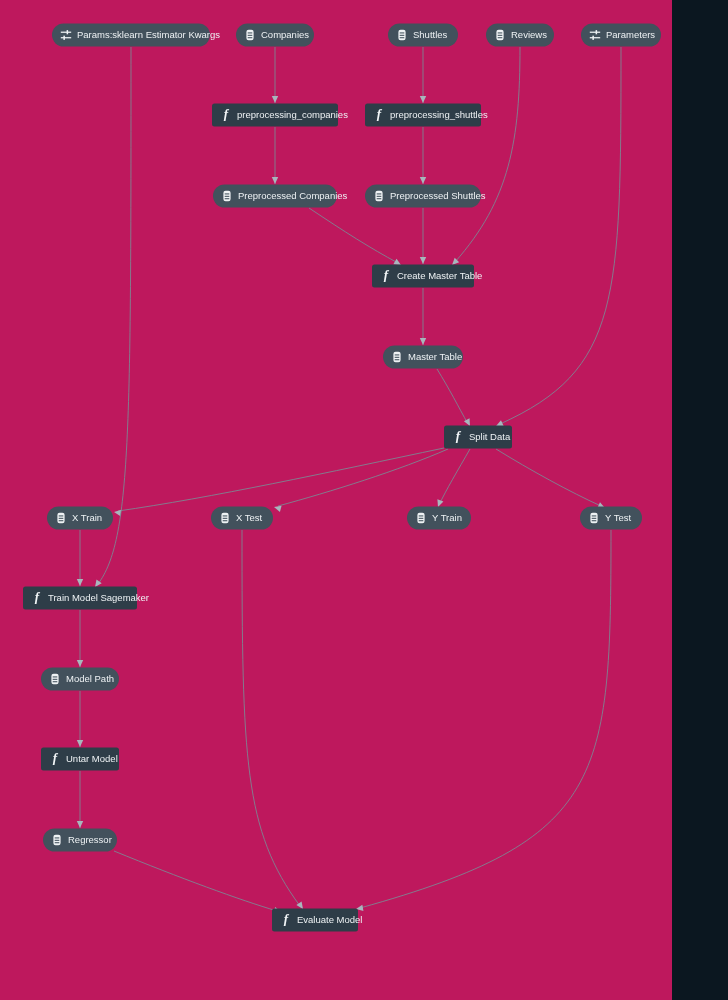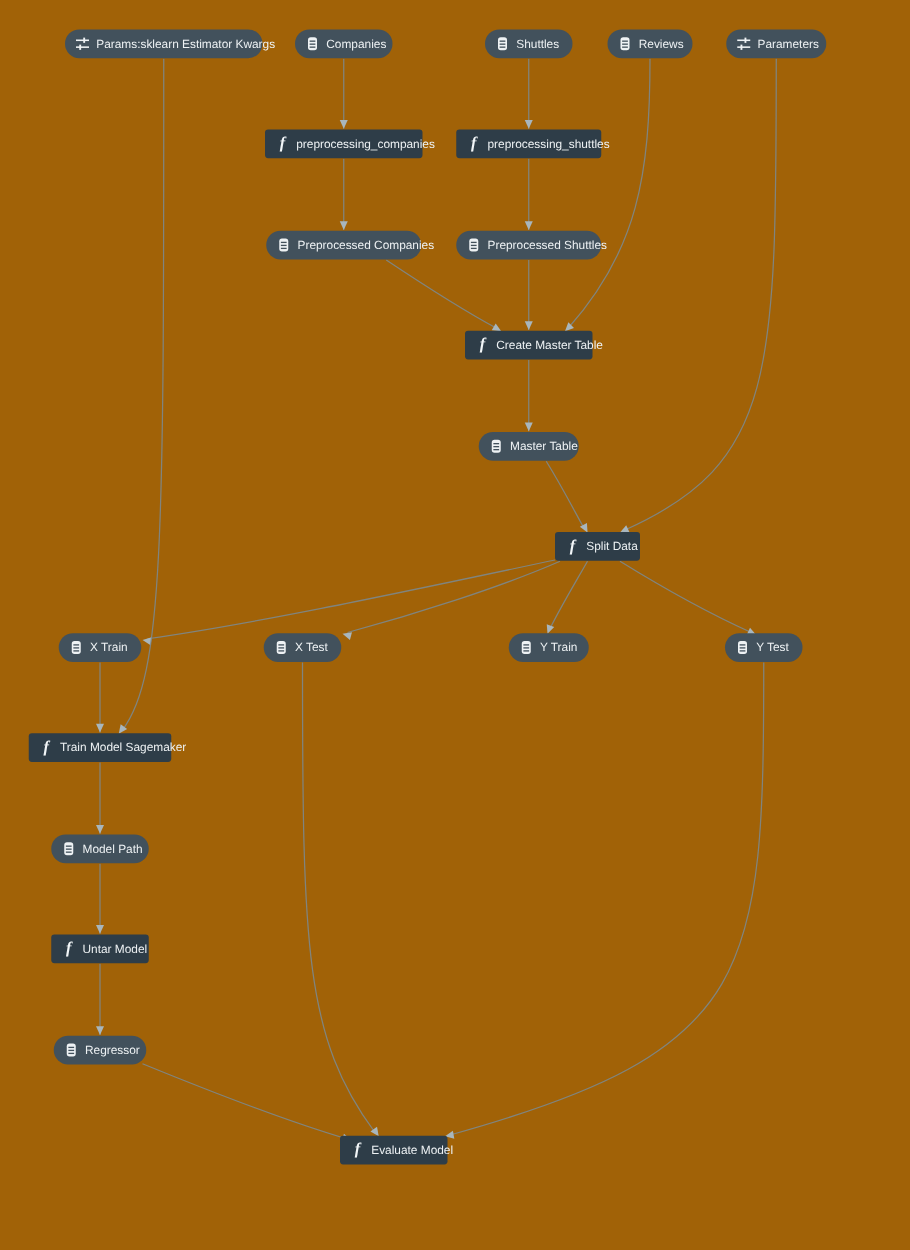--- a/index.html
+++ b/index.html
@@ -8,23 +8,23 @@
     background: #0b1720;
   }
   body {
     width: 728px;
     height: 1000px;
     overflow: hidden;
     font-family: "Liberation Sans", sans-serif;
   }
   #graph-canvas {
     position: relative;
-    width: 728px;
+    width: 672px;
     height: 1000px;
-    background: #a16207;
+    background: #be185d;
   }
   svg.graph-svg {
     position: absolute;
     top: 0;
     left: 0;
     width: 728px;
     height: 1000px;
     display: block;
   }
   .edge-path {

